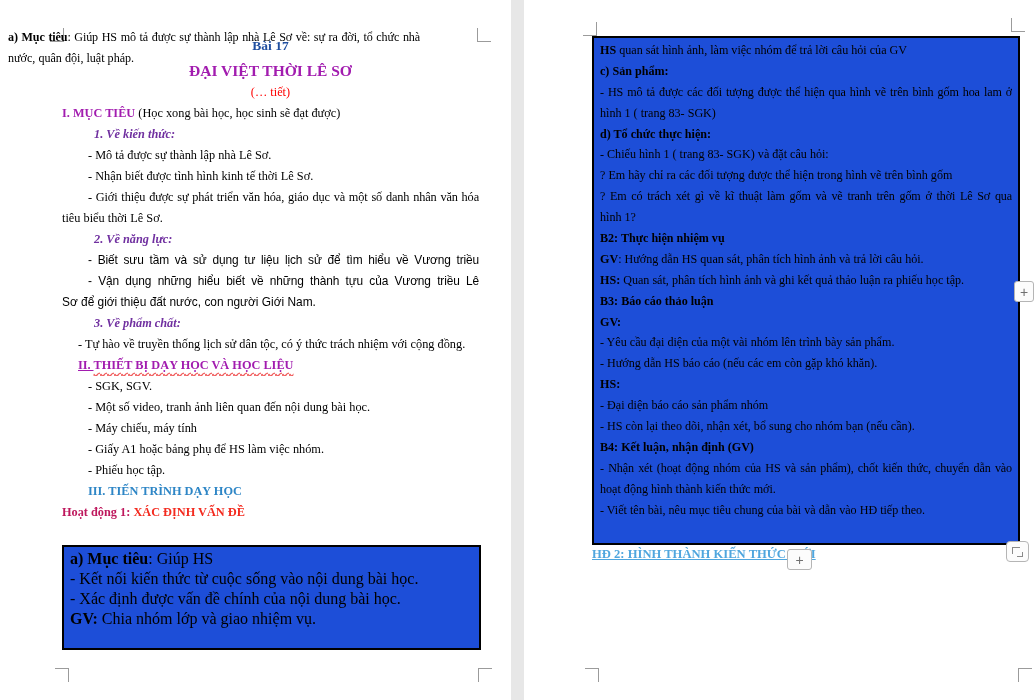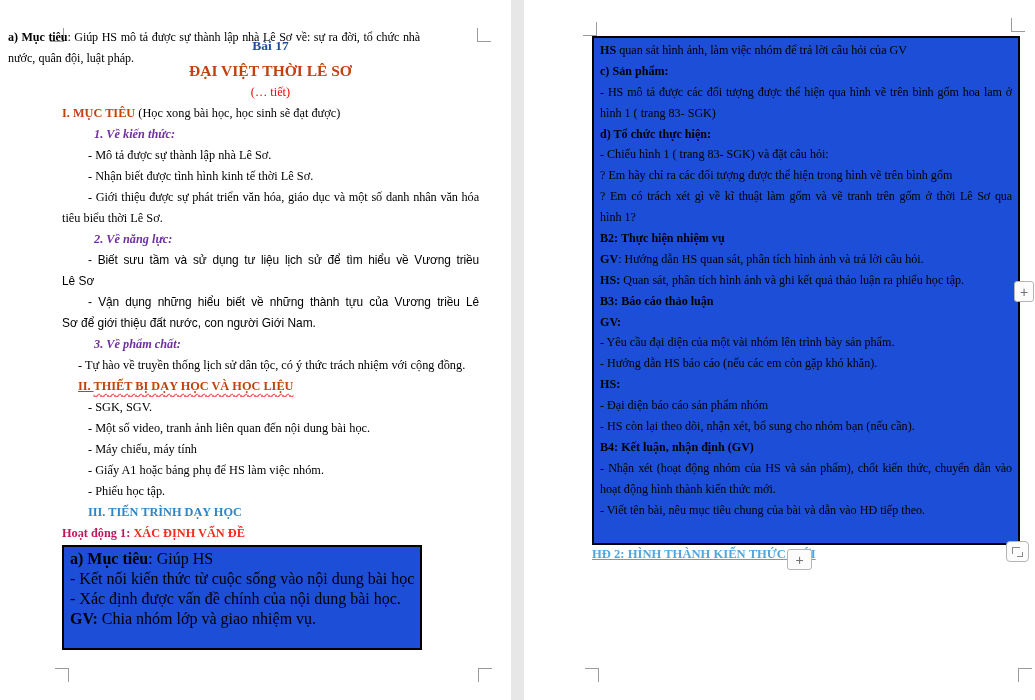--- a/index.html
+++ b/index.html
@@ -21,28 +21,28 @@
 
   .lines{position:absolute;font-size:12.3px;color:#000;}
   .line{height:21px;line-height:21px;overflow:hidden;white-space:nowrap;}
   .line.fill{white-space:normal;text-align:justify;text-align-last:justify;letter-spacing:-0.12px;}
   .b{font-weight:bold;} .i{font-style:italic;} .u{text-decoration:underline;}
   .center{text-align:center;white-space:normal;}
   .ind1{padding-left:16px;} .ind2{padding-left:26px;} .ind3{padding-left:32px;}
   .sans{font-family:"Liberation Sans", sans-serif;font-size:11.9px;}
   .t-bai{height:24px;line-height:24px;font-size:13.5px;}
   .t-main{height:24px;line-height:26px;font-size:15.5px;}
-  .c-bai{color:#1F4E9F;} .c-title{color:#c2410c;} .c-red{color:#FF0000;}
+  .c-bai{color:#1F4E9F;} .c-title{color:#a21caf;} .c-red{color:#FF0000;}
   .c-purple{color:#7030A0;} .c-lblue{color:#2E86C6;}
   .c-dred{color:#be185d;} .c-red2{color:#F32B1F;}
   .c-hd2{color:#4FA6DE;} .c-tbl2{color:#3E8AC8;}
   .spell{text-decoration-line:underline;text-decoration-style:wavy;text-decoration-color:#f05a5a;text-decoration-skip-ink:none;text-underline-offset:3px;}
 
   .box{position:absolute;border:2px solid #000;background:#1d4ed8;box-sizing:border-box;}
-  #left-table{left:62px;top:545px;width:360px;height:105px;padding:2px 6px;}
+  #left-table{left:62px;top:545px;width:419px;height:105px;padding:2px 6px;}
   #left-table .line{height:20px;line-height:20px;}
   #right-table1{left:592px;top:36px;width:428px;height:509px;padding:2px 6px;font-size:12.1px;}
   #right-table1 .line{height:20.9px;line-height:20.9px;}
   #hd2-row{left:592px;top:547px;width:428px;position:absolute;font-size:12.6px;}
   #right-table2{left:592px;top:584px;width:428px;box-sizing:border-box;border:2px solid #000;background:#ffffff;}
   #right-table2 .hdr{height:21px;line-height:21px;text-align:center;border-bottom:2px solid #000;font-size:12.4px;}
   #right-table2 .bdy{padding:2px 6px;font-size:12.1px;}
   #right-table2 .bdy .line{height:21px;line-height:21px;}
 
   
@@ -73,21 +73,20 @@
         <div class="line center t-main"><span class="b c-title">ĐẠI VIỆT THỜI LÊ SƠ</span></div>
         <div class="line center"><span class="c-red">(… tiết)</span></div>
         <div class="line"><span class="b c-title">I. MỤC TIÊU </span><span>(Học xong bài học, học sinh sẽ đạt được)</span></div>
         <div class="line ind3"><span class="b i c-purple">1. Về kiến thức:</span></div>
         <div class="line ind2"><span>- Mô tả được sự thành lập nhà Lê Sơ.</span></div>
         <div class="line ind2"><span>- Nhận biết được tình hình kinh tế thời Lê Sơ.</span></div>
         <div class="line ind2 fill"><span>- Giới thiệu được sự phát triển văn hóa, giáo dục và một số danh nhân văn hóa</span></div>
         <div class="line"><span>tiêu biểu thời Lê Sơ.</span></div>
         <div class="line ind3"><span class="b i c-purple">2. Về năng lực:</span></div>
         <div class="line ind2 sans fill"><span>- Biết sưu tầm và sử dụng tư liệu lịch sử để tìm hiểu về Vương triều</span></div>
-        <div class="line sans"><span>Lê Sơ</span></div>
         <div class="line ind2 sans fill"><span>- Vận dụng những hiểu biết về những thành tựu của Vương triều Lê</span></div>
         <div class="line sans"><span>Sơ để giới thiệu đất nước, con người Giới Nam.</span></div>
         <div class="line ind3"><span class="b i c-purple">3. Về phẩm chất:</span></div>
         <div class="line ind1"><span>- Tự hào về truyền thống lịch sử dân tộc, có ý thức trách nhiệm với cộng đồng.</span></div>
         <div class="line ind1"><span class="b c-title u">II. </span><span class="b c-title u spell">THIẾT BỊ DẠY HỌC VÀ HỌC LIỆU</span></div>
         <div class="line ind2"><span>- SGK, SGV.</span></div>
         <div class="line ind2"><span>- Một số video, tranh ảnh liên quan đến nội dung bài học.</span></div>
         <div class="line ind2"><span>- Máy chiếu, máy tính</span></div>
         <div class="line ind2"><span>- Giấy A1 hoặc bảng phụ để HS làm việc nhóm.</span></div>
         <div class="line ind2"><span>- Phiếu học tập.</span></div>

